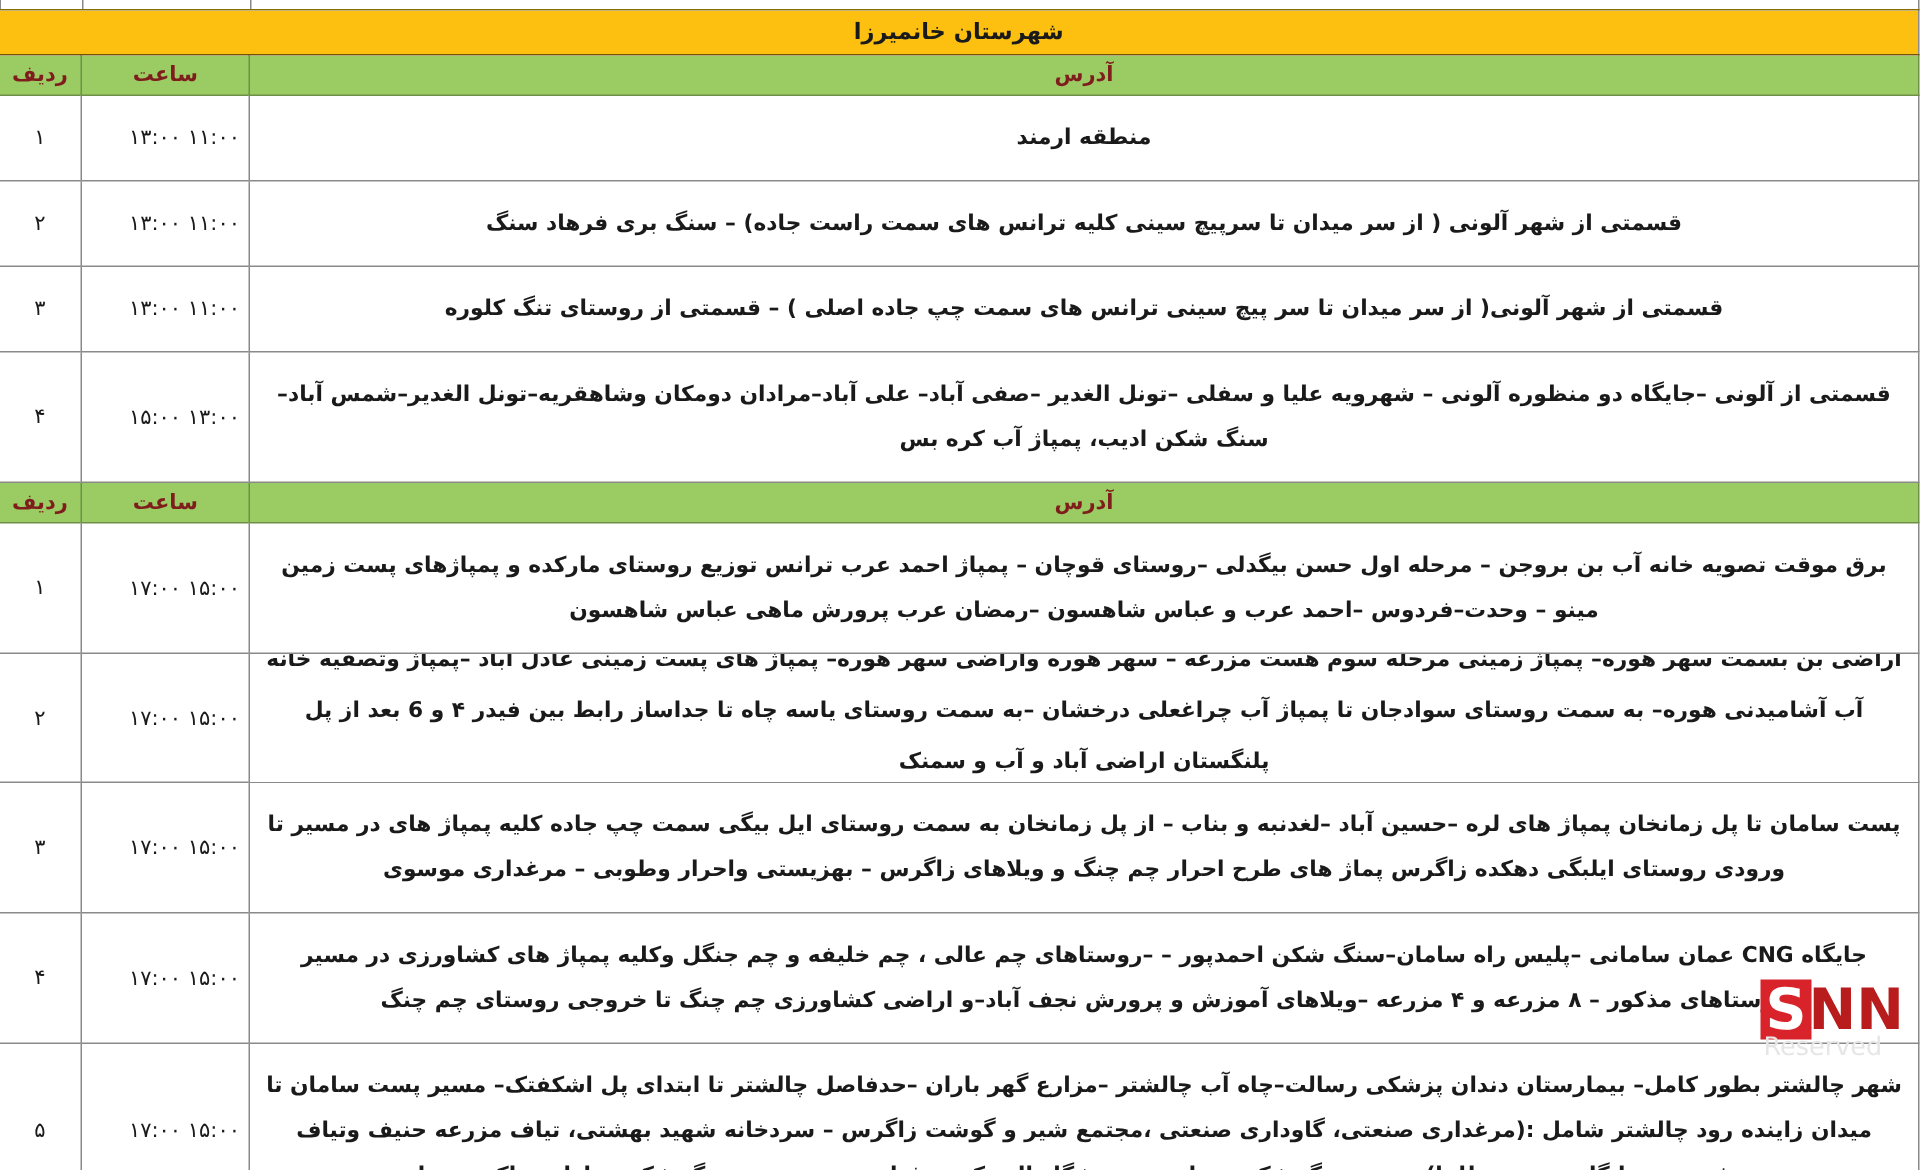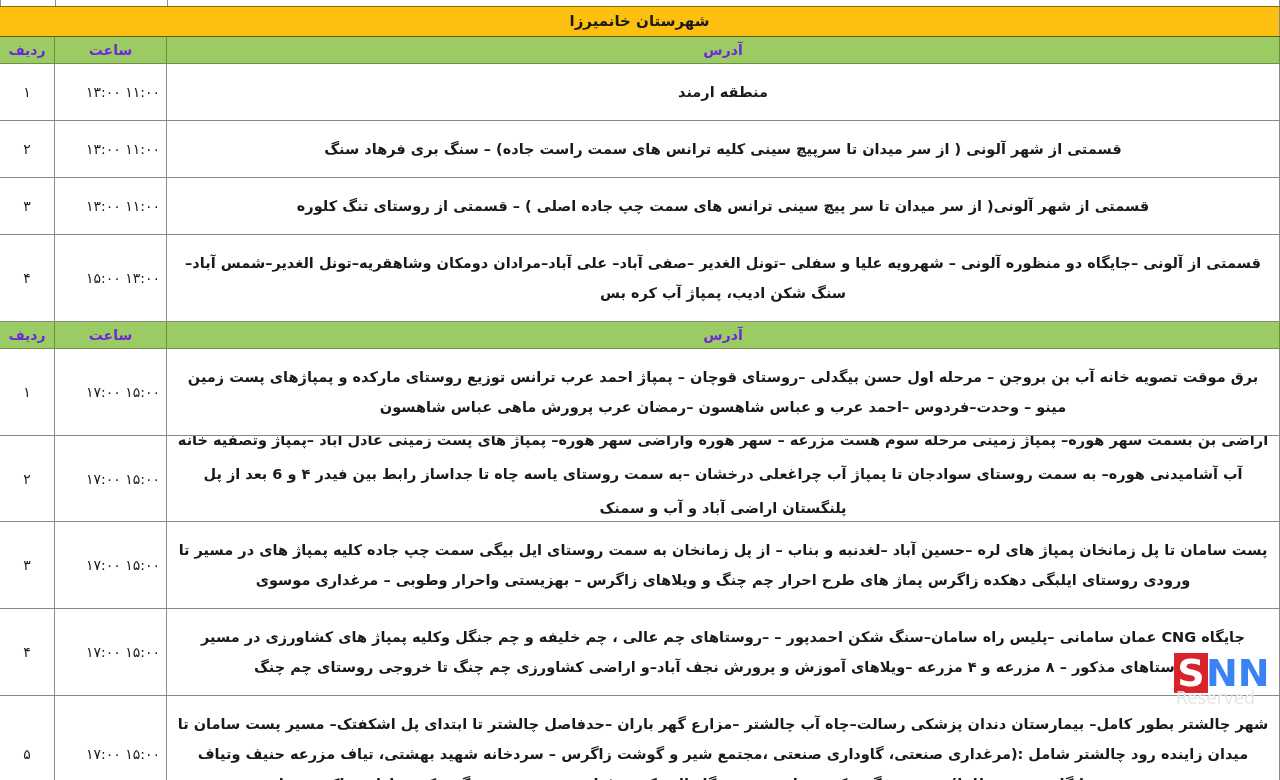--- a/index.html
+++ b/index.html
@@ -58,21 +58,21 @@
     line-height: 20px;
   }
 
   
   tr.head-row td {
     background: #9bcc63;
     border-color: #6f8f49;
     text-align: center;
     font-weight: bold;
     font-size: 14px;
-    color: #6d28d9;
+    color: #7f1d1d;
     height: 27px;
     padding: 2px 0;
   }
 
   
   tr.data-row td.addr {
     text-align: center;
     font-size: 14.5px;
     line-height: 30px;
     font-weight: bold;
@@ -141,21 +141,21 @@
     font-size: 38px;
     line-height: 38px;
     width: 34px;
     height: 40px;
     display: flex;
     align-items: center;
     justify-content: center;
     font-family: "DejaVu Sans", "Liberation Sans", sans-serif;
   }
   .watermark .wm-nn {
-    color: #3b82f6;
+    color: #b91c1c;
     font-weight: bold;
     font-size: 38px;
     line-height: 38px;
     margin-left: -2px;
     font-family: "DejaVu Sans", "Liberation Sans", sans-serif;
   }
   .watermark .wm-sub {
     color: #e6e6e6;
     font-size: 17px;
     font-weight: normal;

